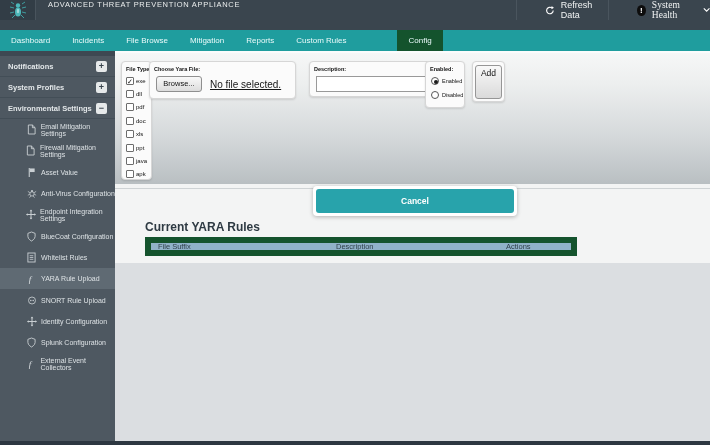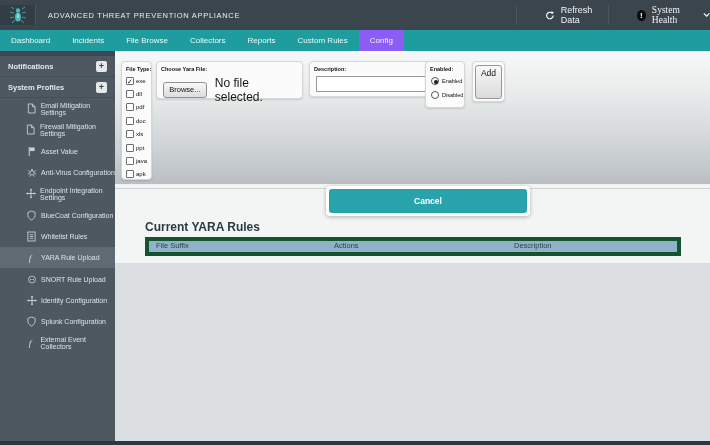--- a/index.html
+++ b/index.html
@@ -1,34 +1,34 @@
 <!DOCTYPE html>
 <html><head>
 <meta charset="utf-8">
 <style>
   * { margin:0; padding:0; box-sizing:border-box; }
   html,body { background:#9aa0a4; }
   body { font-family:"Liberation Sans", sans-serif; }
   #app { position:relative; width:710px; height:445px; background:#dbdee1; overflow:hidden; margin:0 auto; }
 
   
-  .topbar { position:absolute; left:0; top:0; width:710px; height:30px; background:#3a454e; display:flex; align-items:center; }
+  .topbar { position:absolute; left:0; top:0; width:710px; height:30px; background:#3a454e; display:flex; align-items:flex-start; }
   .logo-box { width:36px; display:flex; align-items:center; justify-content:center; background:#323d46; border-right:1px solid #49545d; }
   .app-title { color:#eaeded; font-size:7.5px; letter-spacing:.7px; display:flex; align-items:center; padding-left:12px; flex:1; }
   .top-seg { display:flex; align-items:center; justify-content:center; border-left:1px solid #4a555e; color:#f2f4f4; gap:6px;padding-left:28px; }
   .seg-refresh { width:92px; font-size:9px; }
   .seg-health { width:102px; font-size:9.5px; font-family:"Liberation Serif", serif; }
   .seg-user { width:103px; font-size:9px; }
   .health-dot { width:11px; height:11px; border-radius:50%; background:#0d0d0d; color:#fff; font-size:8px; font-weight:bold; line-height:11px; text-align:center; font-family:"Liberation Sans",sans-serif; }
   .icon-svg { display:block; }
 
   
   .navbar { position:absolute; left:0; top:30px; width:710px; height:21px; background:#1f9d9e; display:flex; align-items:stretch; }
   .nav-tab { color:#eafafa; font-size:8px; display:flex; align-items:center; padding:0 11px; cursor:default; }
-  .nav-tab.active { background:#8b5cf6; }
+  .nav-tab.active { background:#14532d;margin-left:40px; }
 
   
   .sidebar { position:absolute; left:0; top:51px; width:115px; height:390px; background:#4e5861; }
   .sidebar-top { height:5px; background:#3e4852; }
   .side-group { height:21px; display:flex; align-items:center; padding:0 8px; border-bottom:1px solid #434e57; }
   .side-group .glabel { flex:1; color:#e4e8ea; font-size:7.5px; font-weight:bold; }
   .expander { width:11px; height:11px; background:#e6e9ea; border-radius:2px; color:#39444d; font-size:9px; font-weight:bold; line-height:10px; text-align:center; }
   .side-items { }
   .side-item { height:21.3px; display:flex; align-items:center; padding-left:26px; gap:4px; color:#dde2e5; font-size:7px; }
   .side-item.selected { background:#5f6a73; }
@@ -39,45 +39,45 @@
     background:linear-gradient(#f6f7f7 0%, #eceeee 25%, #d4d8da 65%, #b9bfc2 100%);
     border-top:2px solid #fbfcfc; }
   .card { position:absolute; background:#fbfbfb; border:1px solid #d6d6d6; border-radius:4px; box-shadow:0 1px 2px rgba(0,0,0,.12); }
   .card-label { font-size:5.5px; font-weight:bold; color:#111; padding:4px 4px 2px 4px; white-space:nowrap; }
 
   .card-filetype { left:6px; top:8px; width:31px; height:119px; }
   .cb-row { display:flex; align-items:center; gap:2px; padding:0 0 0 4px; height:13.4px; }
   .cbox { width:8px; height:8px; background:#fff; border:1px solid #6c6c6c; border-radius:1px; font-size:7px; line-height:7px; text-align:center; color:#111; }
   .cb-label { font-size:6px; color:#111; }
 
-  .card-choose { left:41px; top:8px; width:147px; height:38px; }
+  .card-choose { left:34px; top:8px; width:147px; height:38px; }
   .choose-row { display:flex; align-items:center; margin:2px 6px 0 6px; gap:8px; }
   .browse-btn { width:46px; height:16px; font-size:7.5px; color:#111; background:linear-gradient(#f9f9f9,#dcdcdc); border:1px solid #8f8f8f; border-radius:3px; text-align:center; line-height:14px; }
-  .file-status { font-size:12px; color:#161616; }
+  .file-status { font-size:10px; color:#161616;text-decoration:underline; }
 
   .card-desc { left:194px; top:8px; width:132px; height:36px; }
   .desc-input { display:block; margin:2px 6px 0 6px; width:120px; height:16px; border:1px solid #999; background:#fff; font-size:8px; padding:0 3px; }
 
   .card-enabled { left:310px; top:8px; width:40px; height:47px; }
   .radio-row { display:flex; align-items:center; gap:3px; padding-left:5px; height:14px; }
   .radio { width:8px; height:8px; border:1px solid #555; border-radius:50%; background:#fff; position:relative; }
   .radio.sel::after { content:""; position:absolute; left:1.5px; top:1.5px; width:4px; height:4px; background:#1b1b1b; border-radius:50%; }
   .radio-label { font-size:5.5px; color:#111; }
 
   .card-add { left:357px; top:8px; width:33px; height:41px; display:flex; align-items:center; justify-content:center; }
   .add-btn { width:27px; height:34px; font-size:8.5px; color:#111; background:linear-gradient(#f9f9f9,#dadada); border:1px solid #969696; border-radius:3px; text-align:center; line-height:15px; }
 
   .white-strip { position:absolute; left:115px; top:184px; width:595px; height:79px; background:#f3f4f4; }
   .hline { position:absolute; left:115px; top:188px; width:595px; height:1px; background:#cfd3d5; }
 
-  .cancel-card { position:absolute; left:326px; top:186px; width:204px; height:30px; background:#fff; border-radius:4px; box-shadow:0 1px 4px rgba(0,0,0,.28); }
+  .cancel-card { position:absolute; left:313px; top:186px; width:204px; height:30px; background:#fff; border-radius:4px; box-shadow:0 1px 4px rgba(0,0,0,.28); }
   .cancel-btn { position:absolute; left:3px; top:3px; width:198px; height:24px; background:#28a3ab; border-radius:3px; color:#fff; font-size:8.5px; font-weight:bold; text-align:center; line-height:24px; }
 
   .yara-title { position:absolute; left:145px; top:220px; font-size:12px; font-weight:bold; color:#2e3a43; }
-  .rules-table { position:absolute; left:145px; top:237px; width:536px; height:19px; background:#90b2c9; border:4px solid #14532d; display:flex; align-items:flex-start; }
+  .rules-table { position:absolute; left:145px; top:237px; width:432px; height:19px; background:#90b2c9; border:6px solid #14532d; display:flex; align-items:center; }
   .th { font-size:7.5px; color:#30404b; padding-left:7px; }
   .th-suffix { width:178px; } .th-desc { width:170px; } .th-actions { flex:1; }
 
   .bottombar { position:absolute; left:0; top:441px; width:710px; height:4px; background:#2d3741; }
 </style>
 </head>
 <body>
 
 <div id="app">
 
@@ -106,36 +106,40 @@
       <svg class="icon-svg" width="9" height="6" viewBox="0 0 9 6">
         <polyline points="1,1 4.5,4.5 8,1" fill="none" stroke="#fff" stroke-width="1.4"></polyline>
       </svg>
     </div>
   </div>
 
   <div class="navbar">
     <div class="nav-tab">Dashboard</div>
     <div class="nav-tab">Incidents</div>
     <div class="nav-tab">File Browse</div>
-    <div class="nav-tab">Collectors</div>
+    <div class="nav-tab">Mitigation</div>
     <div class="nav-tab">Reports</div>
     <div class="nav-tab">Custom Rules</div>
     <div class="nav-tab active">Config</div>
   </div>
 
   <div class="sidebar">
     <div class="sidebar-top"></div>
 
     <div class="side-group">
       <span class="glabel">Notifications</span>
       <span class="expander">+</span>
     </div>
     <div class="side-group">
       <span class="glabel">System Profiles</span>
       <span class="expander">+</span>
+    </div>
+    <div class="side-group">
+      <span class="glabel">Environmental Settings</span>
+      <span class="expander">−</span>
     </div>
 
     <div class="side-items">
       <div class="side-item">
         <span class="side-icon">
           <svg width="9" height="11" viewBox="0 0 10 12">
               <path d="M1.5 1 h4.5 l3 3 v7 h-7.5 z" fill="none" stroke="#c9cfd3" stroke-width="1"></path>
               <path d="M6 1 v3 h3" fill="none" stroke="#c9cfd3" stroke-width="1"></path>
             </svg>
         </span>
@@ -313,18 +317,18 @@
   <div class="hline"></div>
 
   <div class="cancel-card">
     <div class="cancel-btn">Cancel</div>
   </div>
 
   <div class="yara-title">Current YARA Rules</div>
 
   <div class="rules-table">
     <div class="th th-suffix">File Suffix</div>
+    <div class="th th-desc">Description</div>
     <div class="th th-actions">Actions</div>
-    <div class="th th-desc">Description</div>
   </div>
 
   <div class="bottombar"></div>
 </div>
 
 </body></html>

